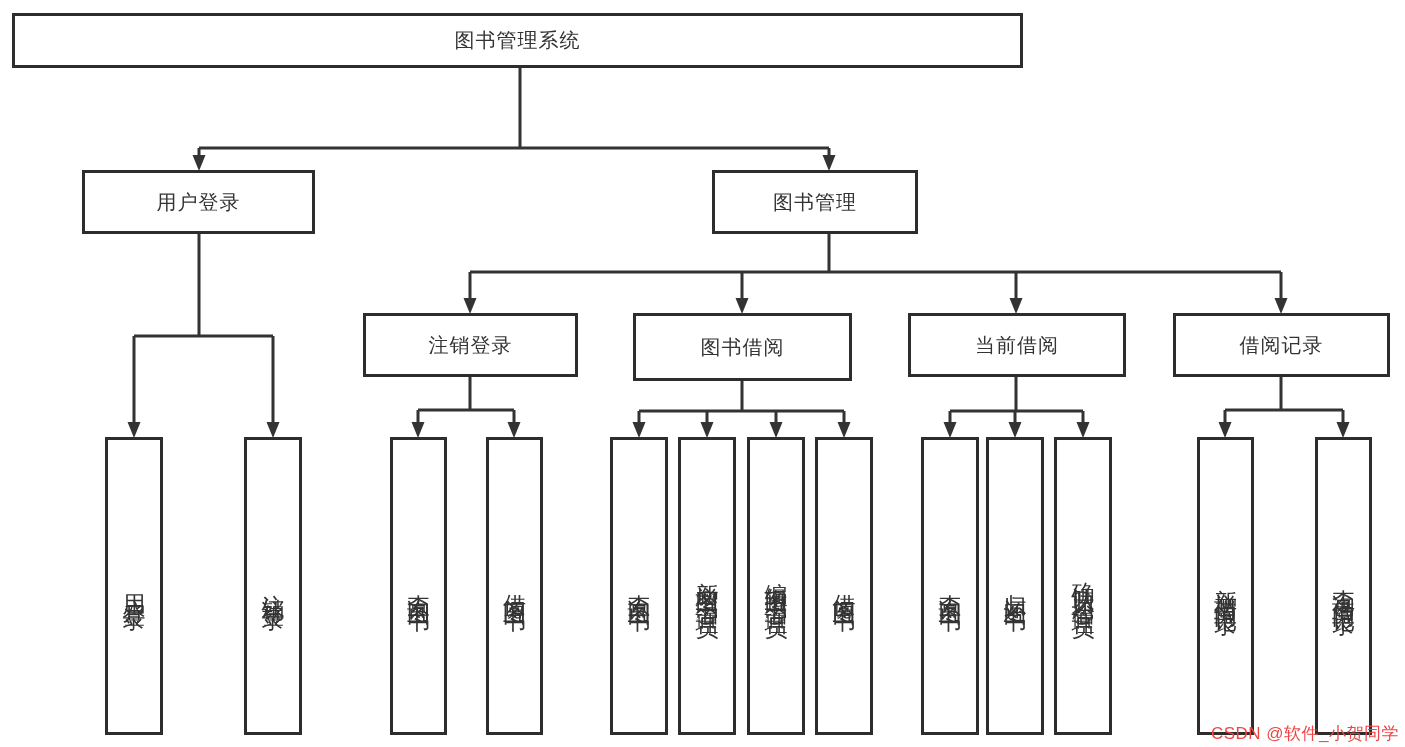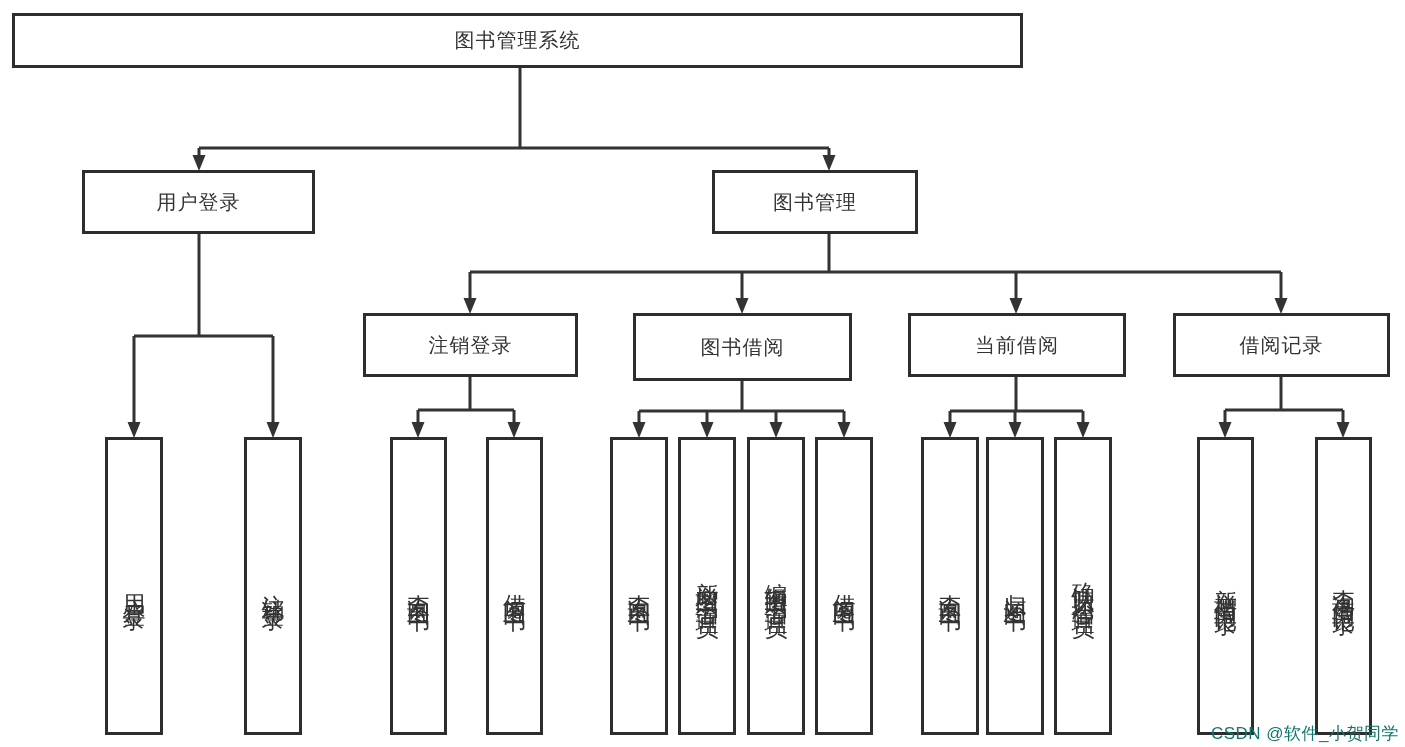--- a/index.html
+++ b/index.html
@@ -41,21 +41,21 @@
     writing-mode: vertical-rl;
     font-size: 23px;
     letter-spacing: 5px;
     line-height: 1;
   }
   .watermark {
     position: absolute;
     right: 6px;
     bottom: 2px;
     font-size: 17px;
-    color: #0f766e;
+    color: #ef4444;
     letter-spacing: 0.5px;
     z-index: 5;
     white-space: nowrap;
   }
 </style>
 </head>
 <body>
 
 <div class="canvas">
 

